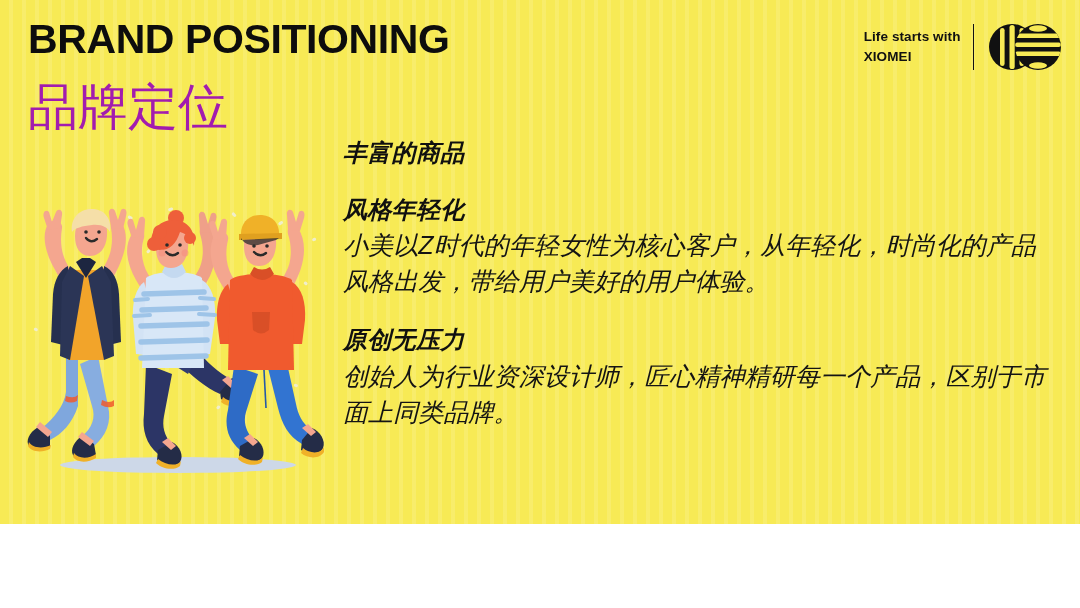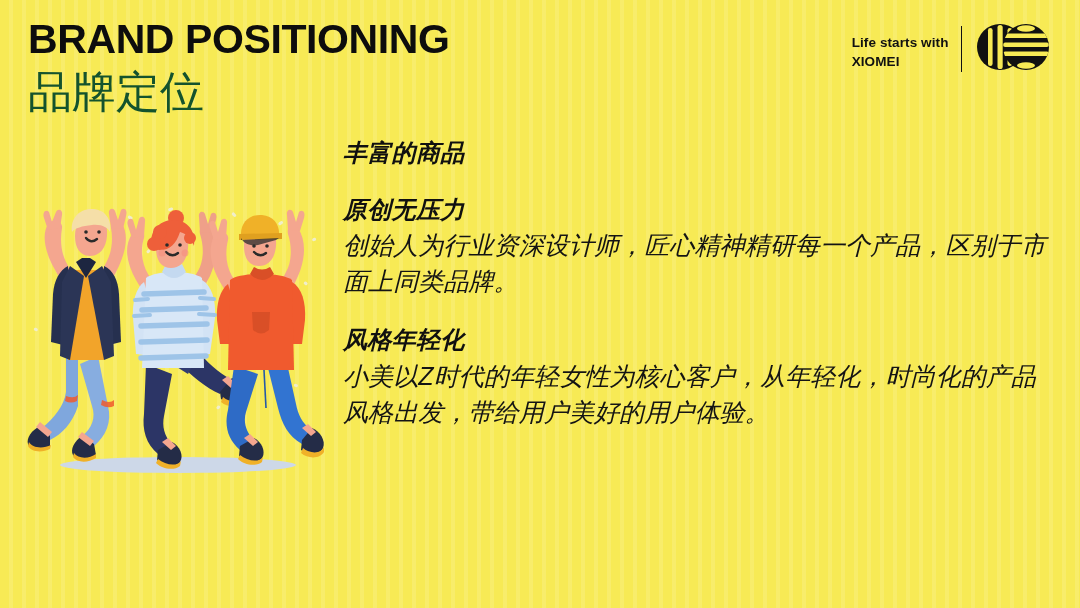--- a/index.html
+++ b/index.html
@@ -3,21 +3,21 @@
 <meta charset="utf-8">
 <style>
   html, body {
     margin: 0;
     padding: 0;
     background: #ffffff;
   }
   #slide {
     position: relative;
     width: 1080px;
-    height: 608px;
+    height: 524px;
     overflow: hidden;
     background: #F7EA55;
     font-family: "Liberation Sans", "DejaVu Sans", sans-serif;
     -webkit-font-smoothing: antialiased;
   }
   
   #stripes {
     position: absolute;
     inset: 0;
     background-image: repeating-linear-gradient(
@@ -38,35 +38,35 @@
   }
   #main-title {
     font-size: 41px;
     font-weight: 700;
     letter-spacing: -0.4px;
     color: #0d0d0d;
     line-height: 1.07;
     white-space: nowrap;
   }
   #sub-title {
-    font-size: 44px;
+    font-size: 50px;
     font-weight: 400;
-    color: #14532d;
+    color: #a21caf;
     line-height: 1.18;
-    margin-top: 4px;
+    margin-top: 16px;
     white-space: nowrap;
   }
 
   
   #brand {
     position: absolute;
-    right: 30px;
+    right: 18px;
     top: 22px;
     display: flex;
-    align-items: flex-end;
+    align-items: center;
     gap: 0px;
   }
   #brand-tagline {
     font-size: 13.5px;
     font-weight: 700;
     color: #111;
     line-height: 1.45;
     text-align: left;
     letter-spacing: 0.1px;
     white-space: nowrap;
@@ -163,27 +163,27 @@
     </svg>
   </div>
 
   <div id="content">
 
     <div class="section">
       <div class="section-heading">丰富的商品</div>
     </div>
 
     <div class="section">
+      <div class="section-heading">风格年轻化</div>
+      <div class="section-body">小美以Z时代的年轻女性为核心客户，从年轻化，时尚化的产品风格出发，带给用户美好的用户体验。</div>
+    </div>
+
+    <div class="section">
       <div class="section-heading">原创无压力</div>
       <div class="section-body">创始人为行业资深设计师，匠心精神精研每一个产品，区别于市面上同类品牌。</div>
-    </div>
-
-    <div class="section">
-      <div class="section-heading">风格年轻化</div>
-      <div class="section-body">小美以Z时代的年轻女性为核心客户，从年轻化，时尚化的产品风格出发，带给用户美好的用户体验。</div>
     </div>
 
   </div>
 
   <svg id="illustration" viewBox="0 0 312 312" xmlns="http://www.w3.org/2000/svg">
 
     <ellipse cx="158" cy="287" rx="118" ry="8" fill="#CDD8E8"></ellipse>
 
     <g fill="#EFEFE0" opacity="0.85">
       <rect x="108" y="38" width="5" height="3" rx="1.4" transform="rotate(28 110 39)"></rect>

